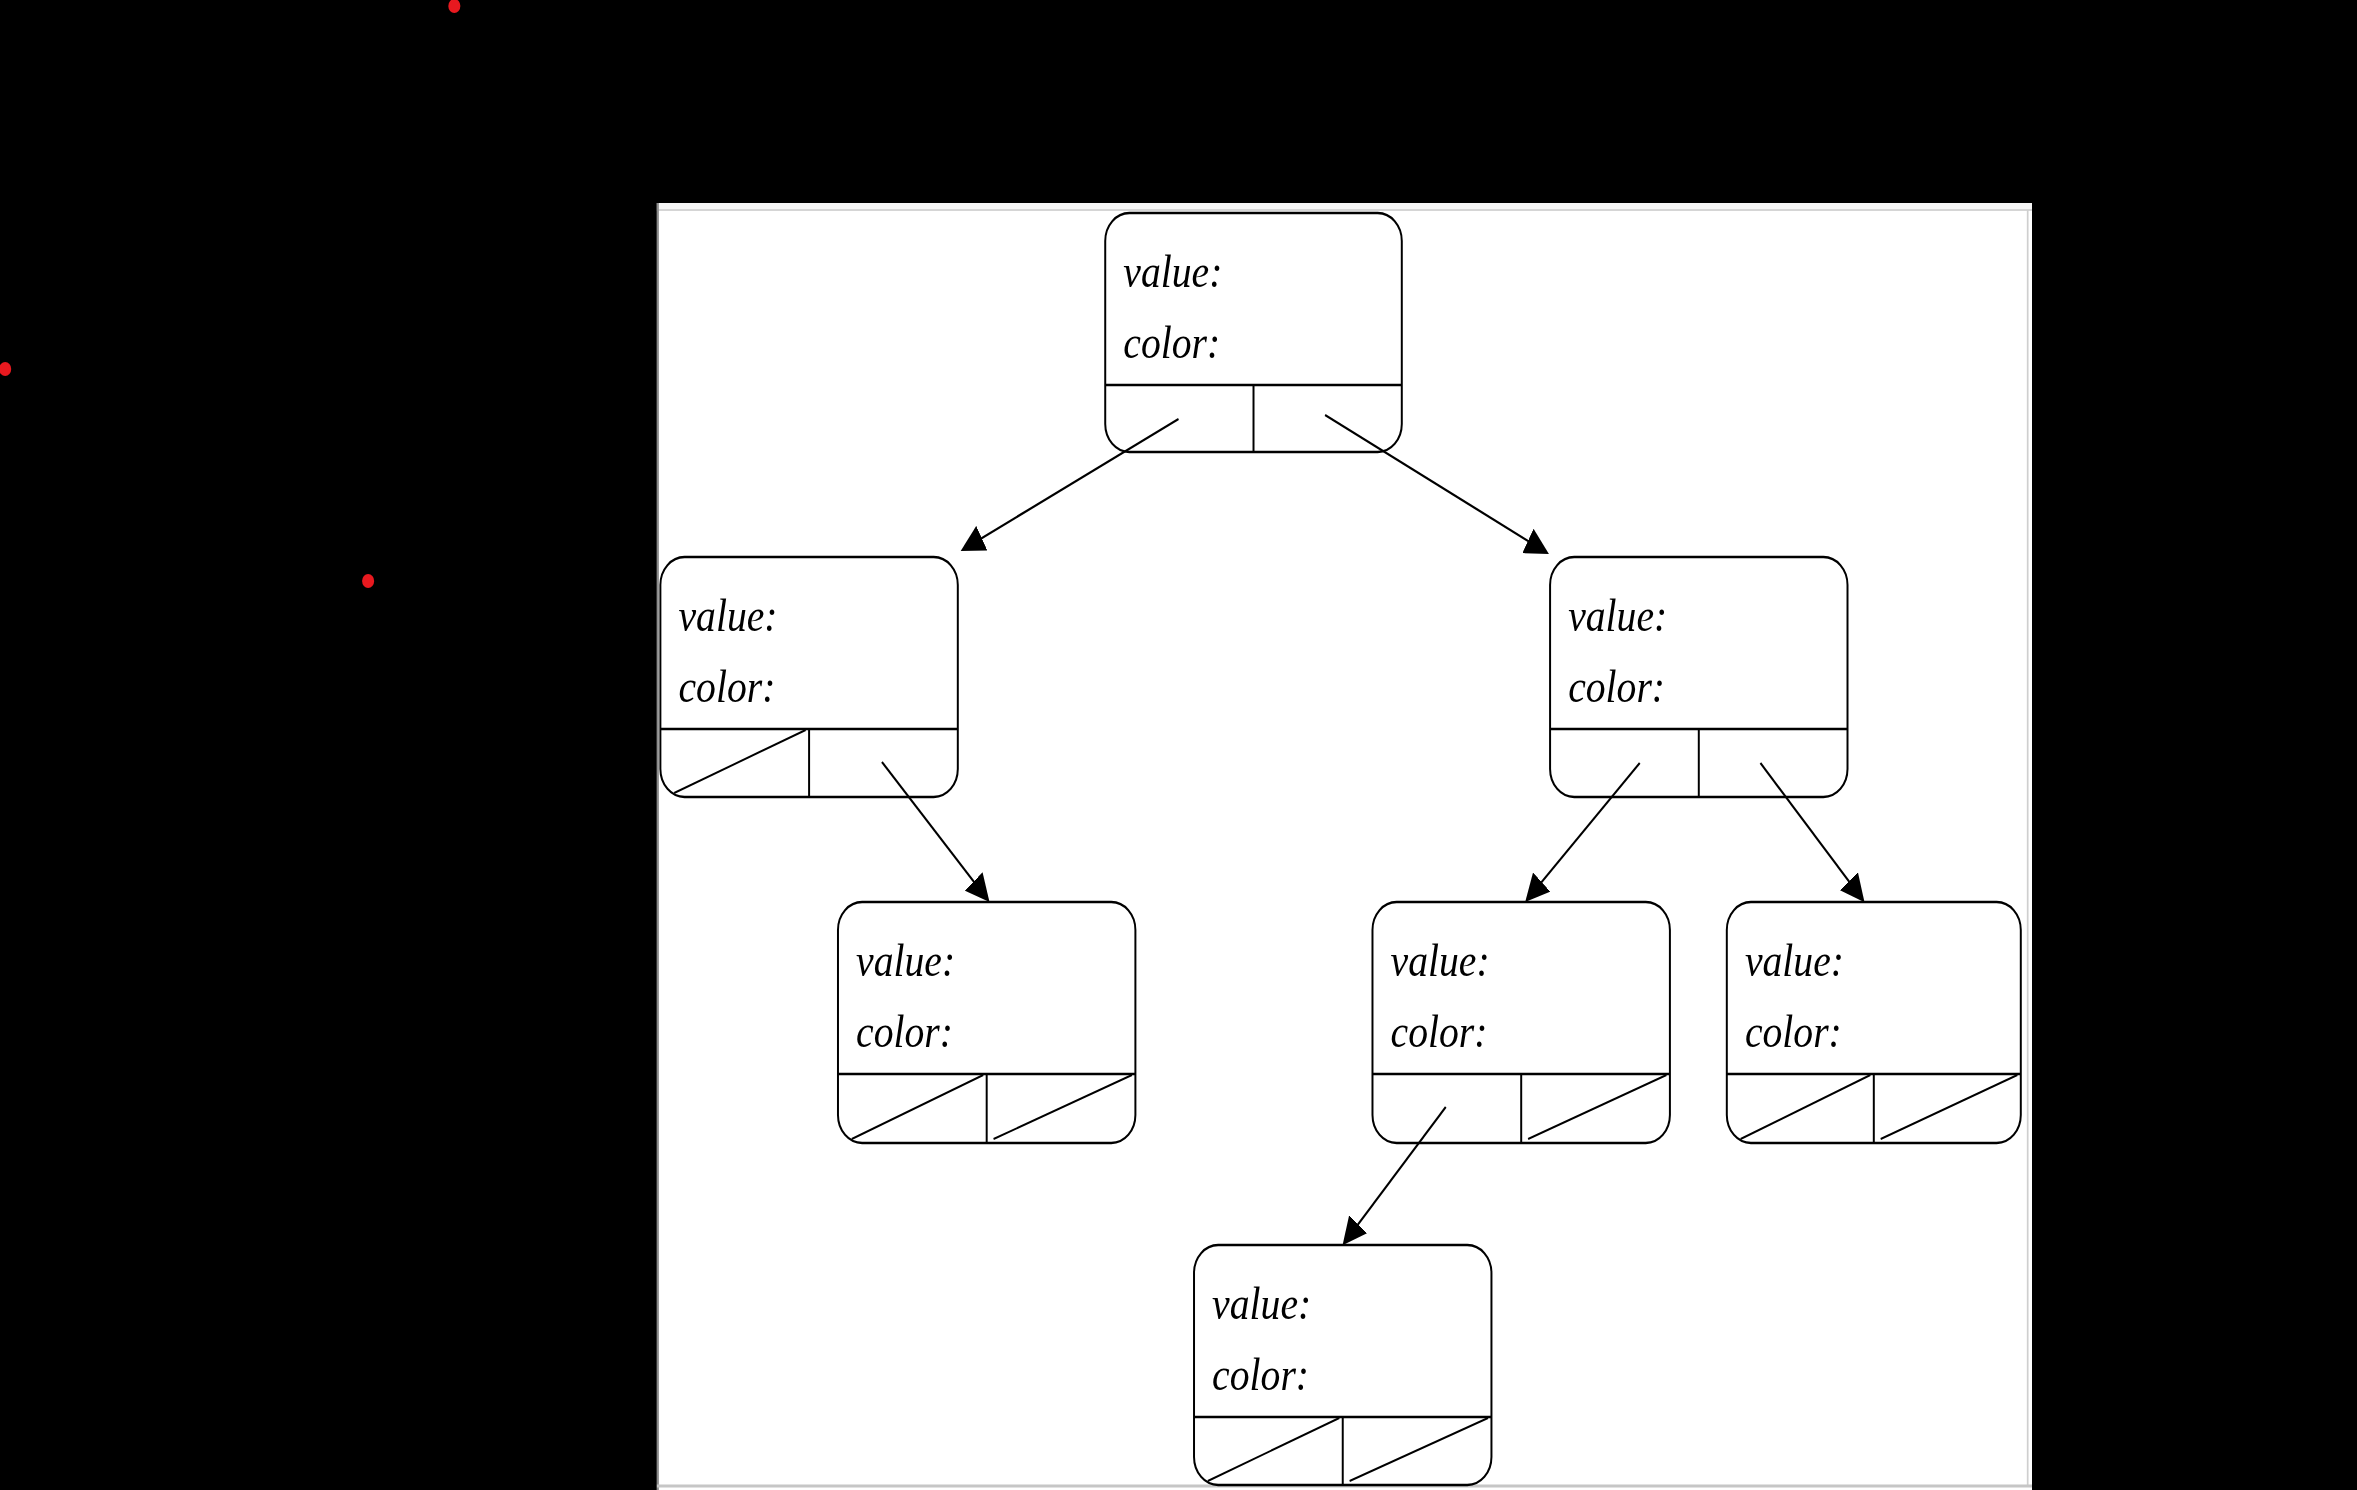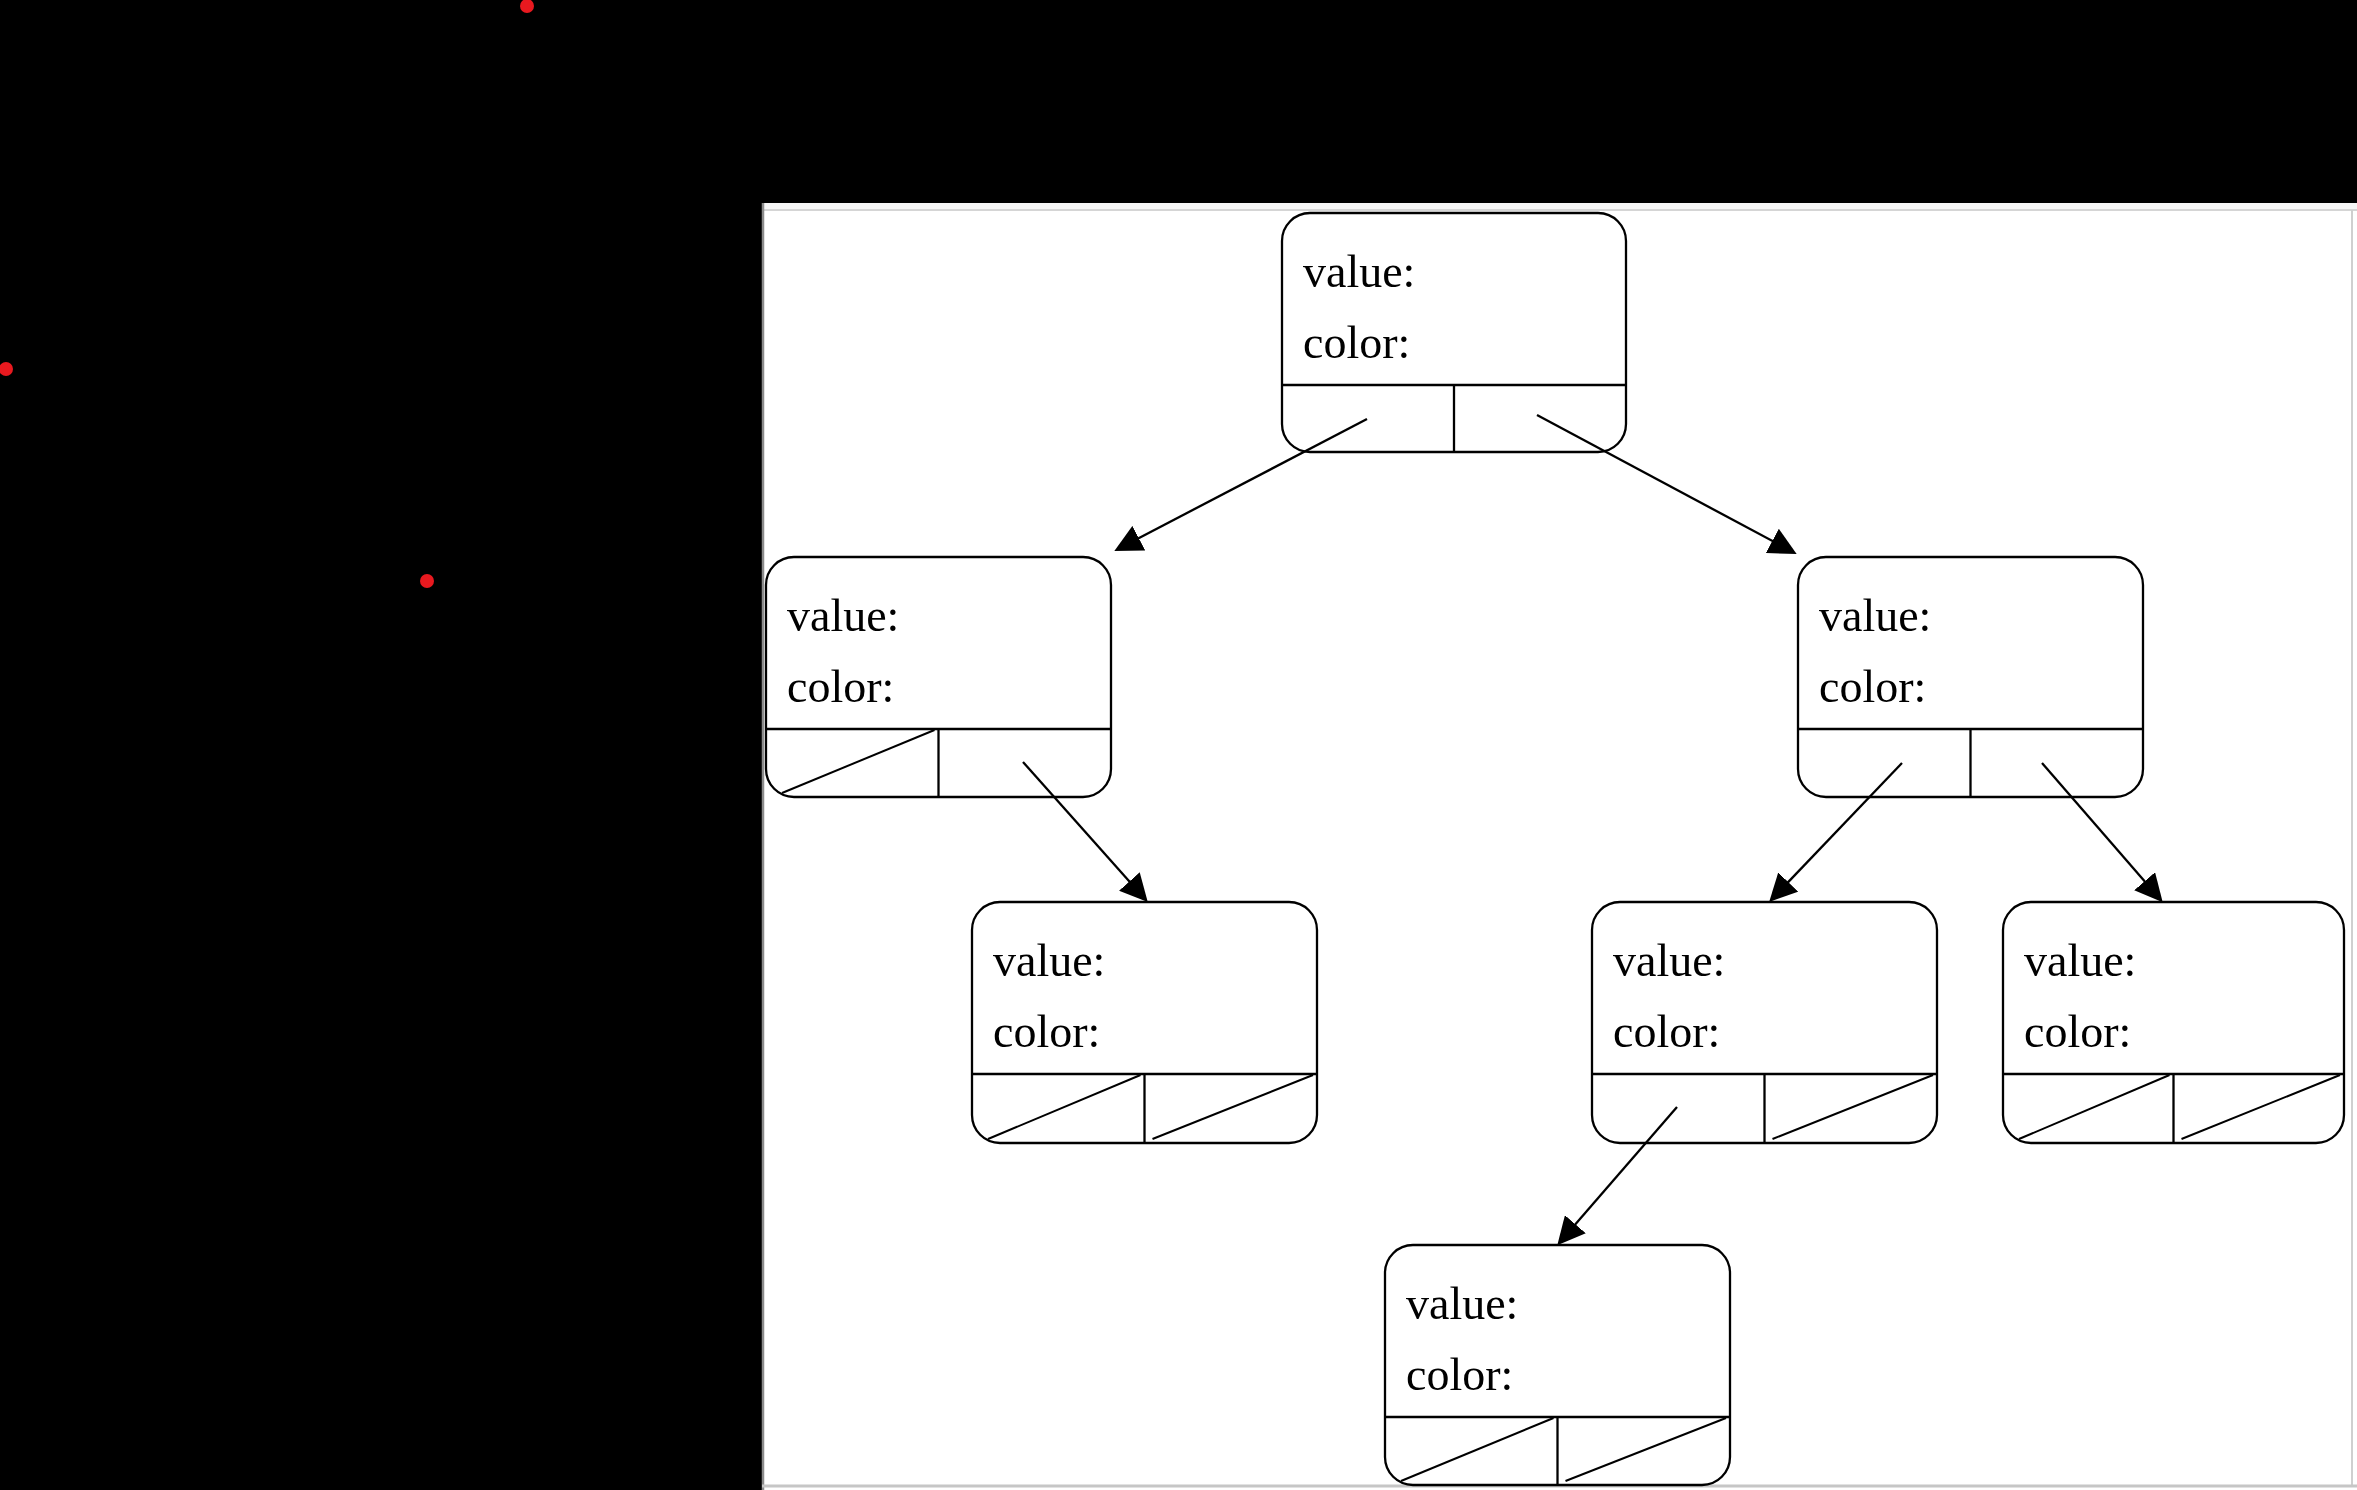--- a/index.html
+++ b/index.html
@@ -2,25 +2,26 @@
 <html><head>
 <meta charset="utf-8">
 <style>
   html, body {
     margin: 0;
     padding: 0;
     background: #000000;
   }
   #screen {
     position: relative;
-    width: 2357px;
+    width: 2032px;
     height: 1490px;
     background: #000000;
     overflow: hidden;
     font-family: "Liberation Serif", serif;
+    font-style: italic;
   }
   #scene {
     position: absolute;
     left: 0;
     top: 0;
     width: 100%;
     height: 100%;
     display: block;
   }
   text.node-label {

